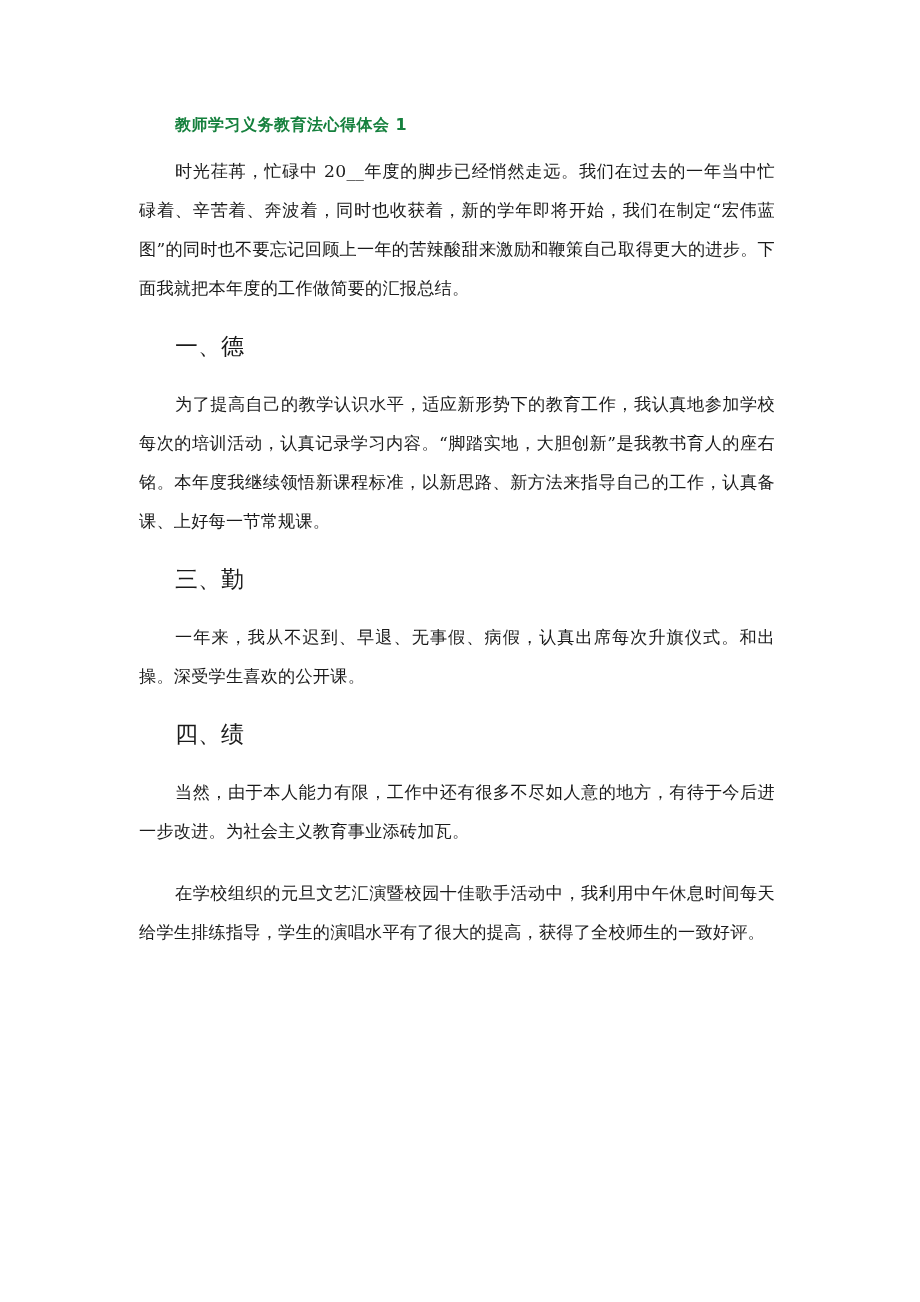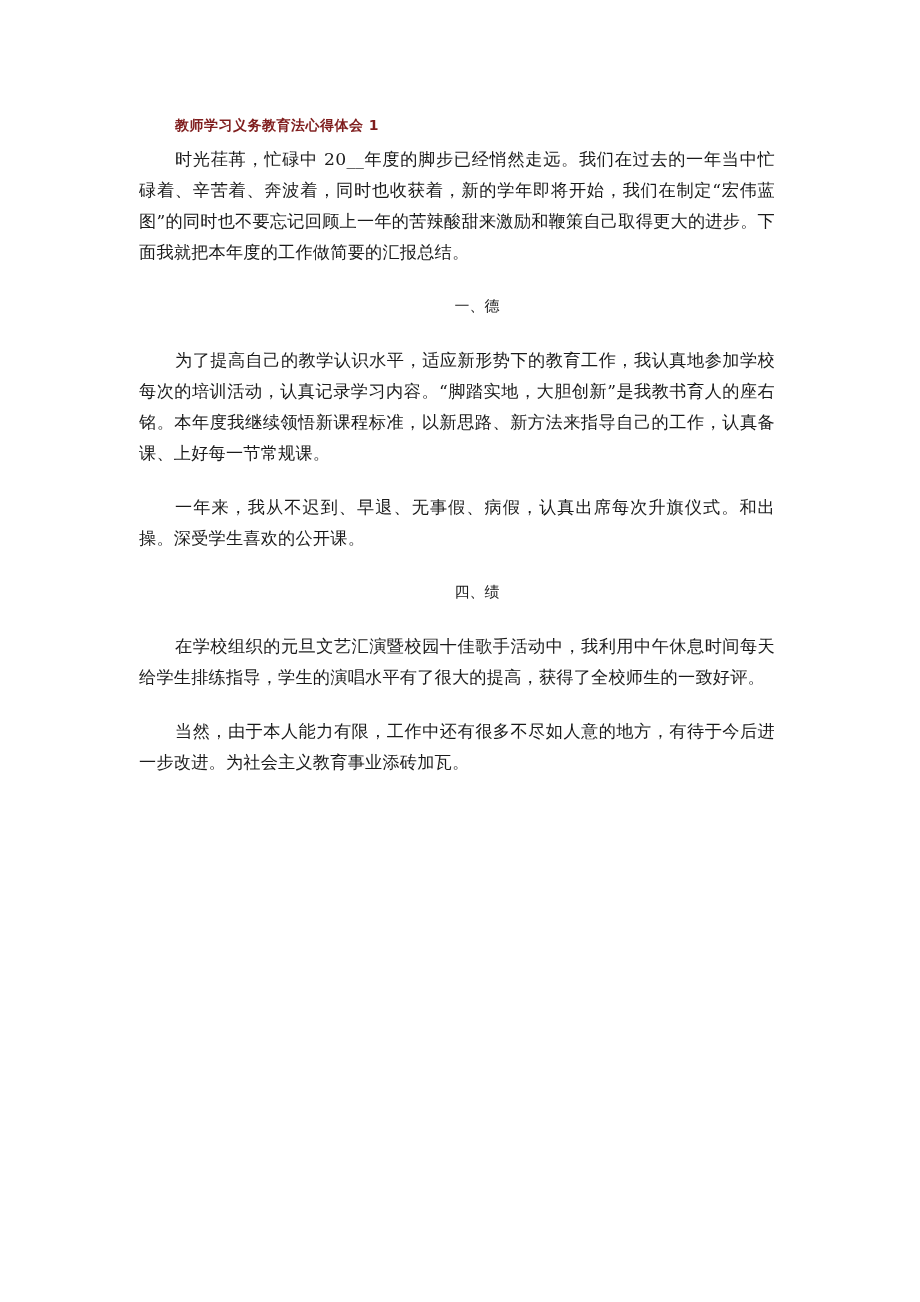--- a/index.html
+++ b/index.html
@@ -17,49 +17,49 @@
   }
   .page {
     position: absolute;
     left: 139px;
     top: 110px;
     width: 640px;
   }
   .title {
     font-family: "DejaVu Sans", "Liberation Sans", sans-serif;
     font-weight: bold;
-    font-size: 14px;
+    font-size: 16px;
     line-height: 30px;
-    margin: 0 0 4px 36px;
+    margin: 0 0 12px 36px;
     letter-spacing: 0.5px;
-    color: #7f1d1d;
+    color: #15803d;
   }
   .para {
     font-size: 17.2px;
-    line-height: 31px;
+    line-height: 39px;
     text-indent: 36px;
     margin: 0 4px 23px 0;
     text-align: justify;
     letter-spacing: 0.2px;
     word-break: break-all;
   }
   .heading {
-    font-size: 15px;
+    font-size: 23px;
     line-height: 31px;
     text-indent: 36px;
     margin: 12px 0 23px 0;
-    text-align: center;
   }
 </style>
 </head>
 <body>
 
 <div class="page">
   <div class="title">教师学习义务教育法心得体会 1</div>
 
   <p class="para">时光荏苒，忙碌中 20__年度的脚步已经悄然走远。我们在过去的一年当中忙碌着、辛苦着、奔波着，同时也收获着，新的学年即将开始，我们在制定“宏伟蓝图”的同时也不要忘记回顾上一年的苦辣酸甜来激励和鞭策自己取得更大的进步。下面我就把本年度的工作做简要的汇报总结。</p>
   <p class="heading">一、德</p>
   <p class="para">为了提高自己的教学认识水平，适应新形势下的教育工作，我认真地参加学校每次的培训活动，认真记录学习内容。“脚踏实地，大胆创新”是我教书育人的座右铭。本年度我继续领悟新课程标准，以新思路、新方法来指导自己的工作，认真备课、上好每一节常规课。</p>
+  <p class="heading">三、勤</p>
   <p class="para">一年来，我从不迟到、早退、无事假、病假，认真出席每次升旗仪式。和出操。深受学生喜欢的公开课。</p>
   <p class="heading">四、绩</p>
+  <p class="para">当然，由于本人能力有限，工作中还有很多不尽如人意的地方，有待于今后进一步改进。为社会主义教育事业添砖加瓦。</p>
   <p class="para">在学校组织的元旦文艺汇演暨校园十佳歌手活动中，我利用中午休息时间每天给学生排练指导，学生的演唱水平有了很大的提高，获得了全校师生的一致好评。</p>
-  <p class="para">当然，由于本人能力有限，工作中还有很多不尽如人意的地方，有待于今后进一步改进。为社会主义教育事业添砖加瓦。</p>
 </div>
 
 </body></html>

